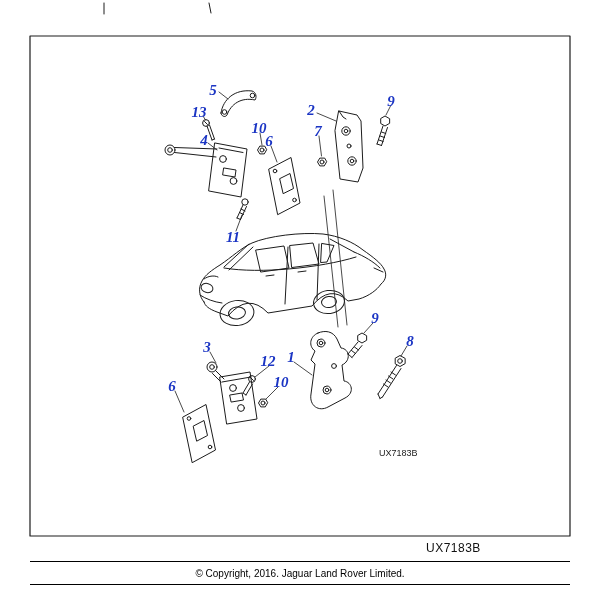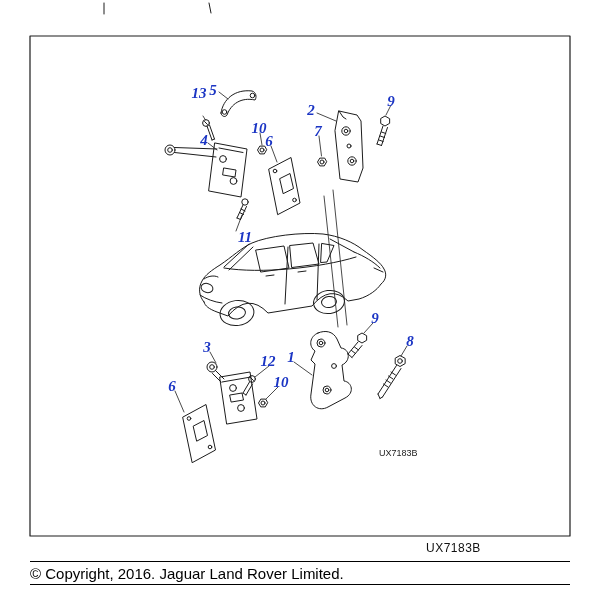--- a/index.html
+++ b/index.html
@@ -17,22 +17,22 @@
   .callout{
     position:absolute;transform:translate(-50%,-50%);
     font-family:"Liberation Serif",serif;font-style:italic;font-weight:bold;
     font-size:15px;color:var(--callout-color,#1b35c4);white-space:nowrap;
   }
   .code-inline{position:absolute;left:379px;top:448px;font-size:9px;color:#222;}
   .code-caption{position:absolute;left:426px;top:541px;font-size:12px;color:#111;letter-spacing:0.5px;}
   .footer{
     position:absolute;left:30px;width:540px;top:561px;height:22px;
     border-top:1px solid #000;border-bottom:1px solid #000;
-    display:flex;align-items:center;justify-content:flex-start;
-    font-size:15px;color:#000;
+    display:flex;align-items:center;justify-content:center;
+    font-size:10px;color:#000;
   }
 </style>
 </head>
 <body>
 
 <div class="canvas">
 
   <svg class="art" width="600" height="600" viewBox="0 0 600 600">
 
     <g>
@@ -219,28 +219,28 @@
       <line class="thin" x1="269" y1="366" x2="255" y2="377"></line>
       <line class="thin" x1="294" y1="362" x2="312" y2="375"></line>
       <line class="thin" x1="175" y1="391" x2="184" y2="412"></line>
       <line class="thin" x1="278" y1="387" x2="266" y2="399"></line>
       <line class="thin" x1="373" y1="323" x2="364" y2="333"></line>
       <line class="thin" x1="407" y1="346" x2="401" y2="356"></line>
     </g>
   </svg>
 
   <div class="callout" style="left:213px;top:90px">5</div>
-  <div class="callout" style="left:199px;top:93px">13</div>
+  <div class="callout" style="left:199px;top:112px">13</div>
   <div class="callout" style="left:204px;top:140px">4</div>
   <div class="callout" style="left:259px;top:128px">10</div>
   <div class="callout" style="left:269px;top:141px">6</div>
   <div class="callout" style="left:311px;top:110px">2</div>
   <div class="callout" style="left:318px;top:131px">7</div>
   <div class="callout" style="left:391px;top:101px">9</div>
-  <div class="callout" style="left:245px;top:237px">11</div>
+  <div class="callout" style="left:233px;top:237px">11</div>
   <div class="callout" style="left:207px;top:347px">3</div>
   <div class="callout" style="left:268px;top:361px">12</div>
   <div class="callout" style="left:291px;top:357px">1</div>
   <div class="callout" style="left:172px;top:386px">6</div>
   <div class="callout" style="left:281px;top:382px">10</div>
   <div class="callout" style="left:375px;top:318px">9</div>
   <div class="callout" style="left:410px;top:341px">8</div>
 
   <div class="code-inline">UX7183B</div>
   <div class="code-caption">UX7183B</div>

